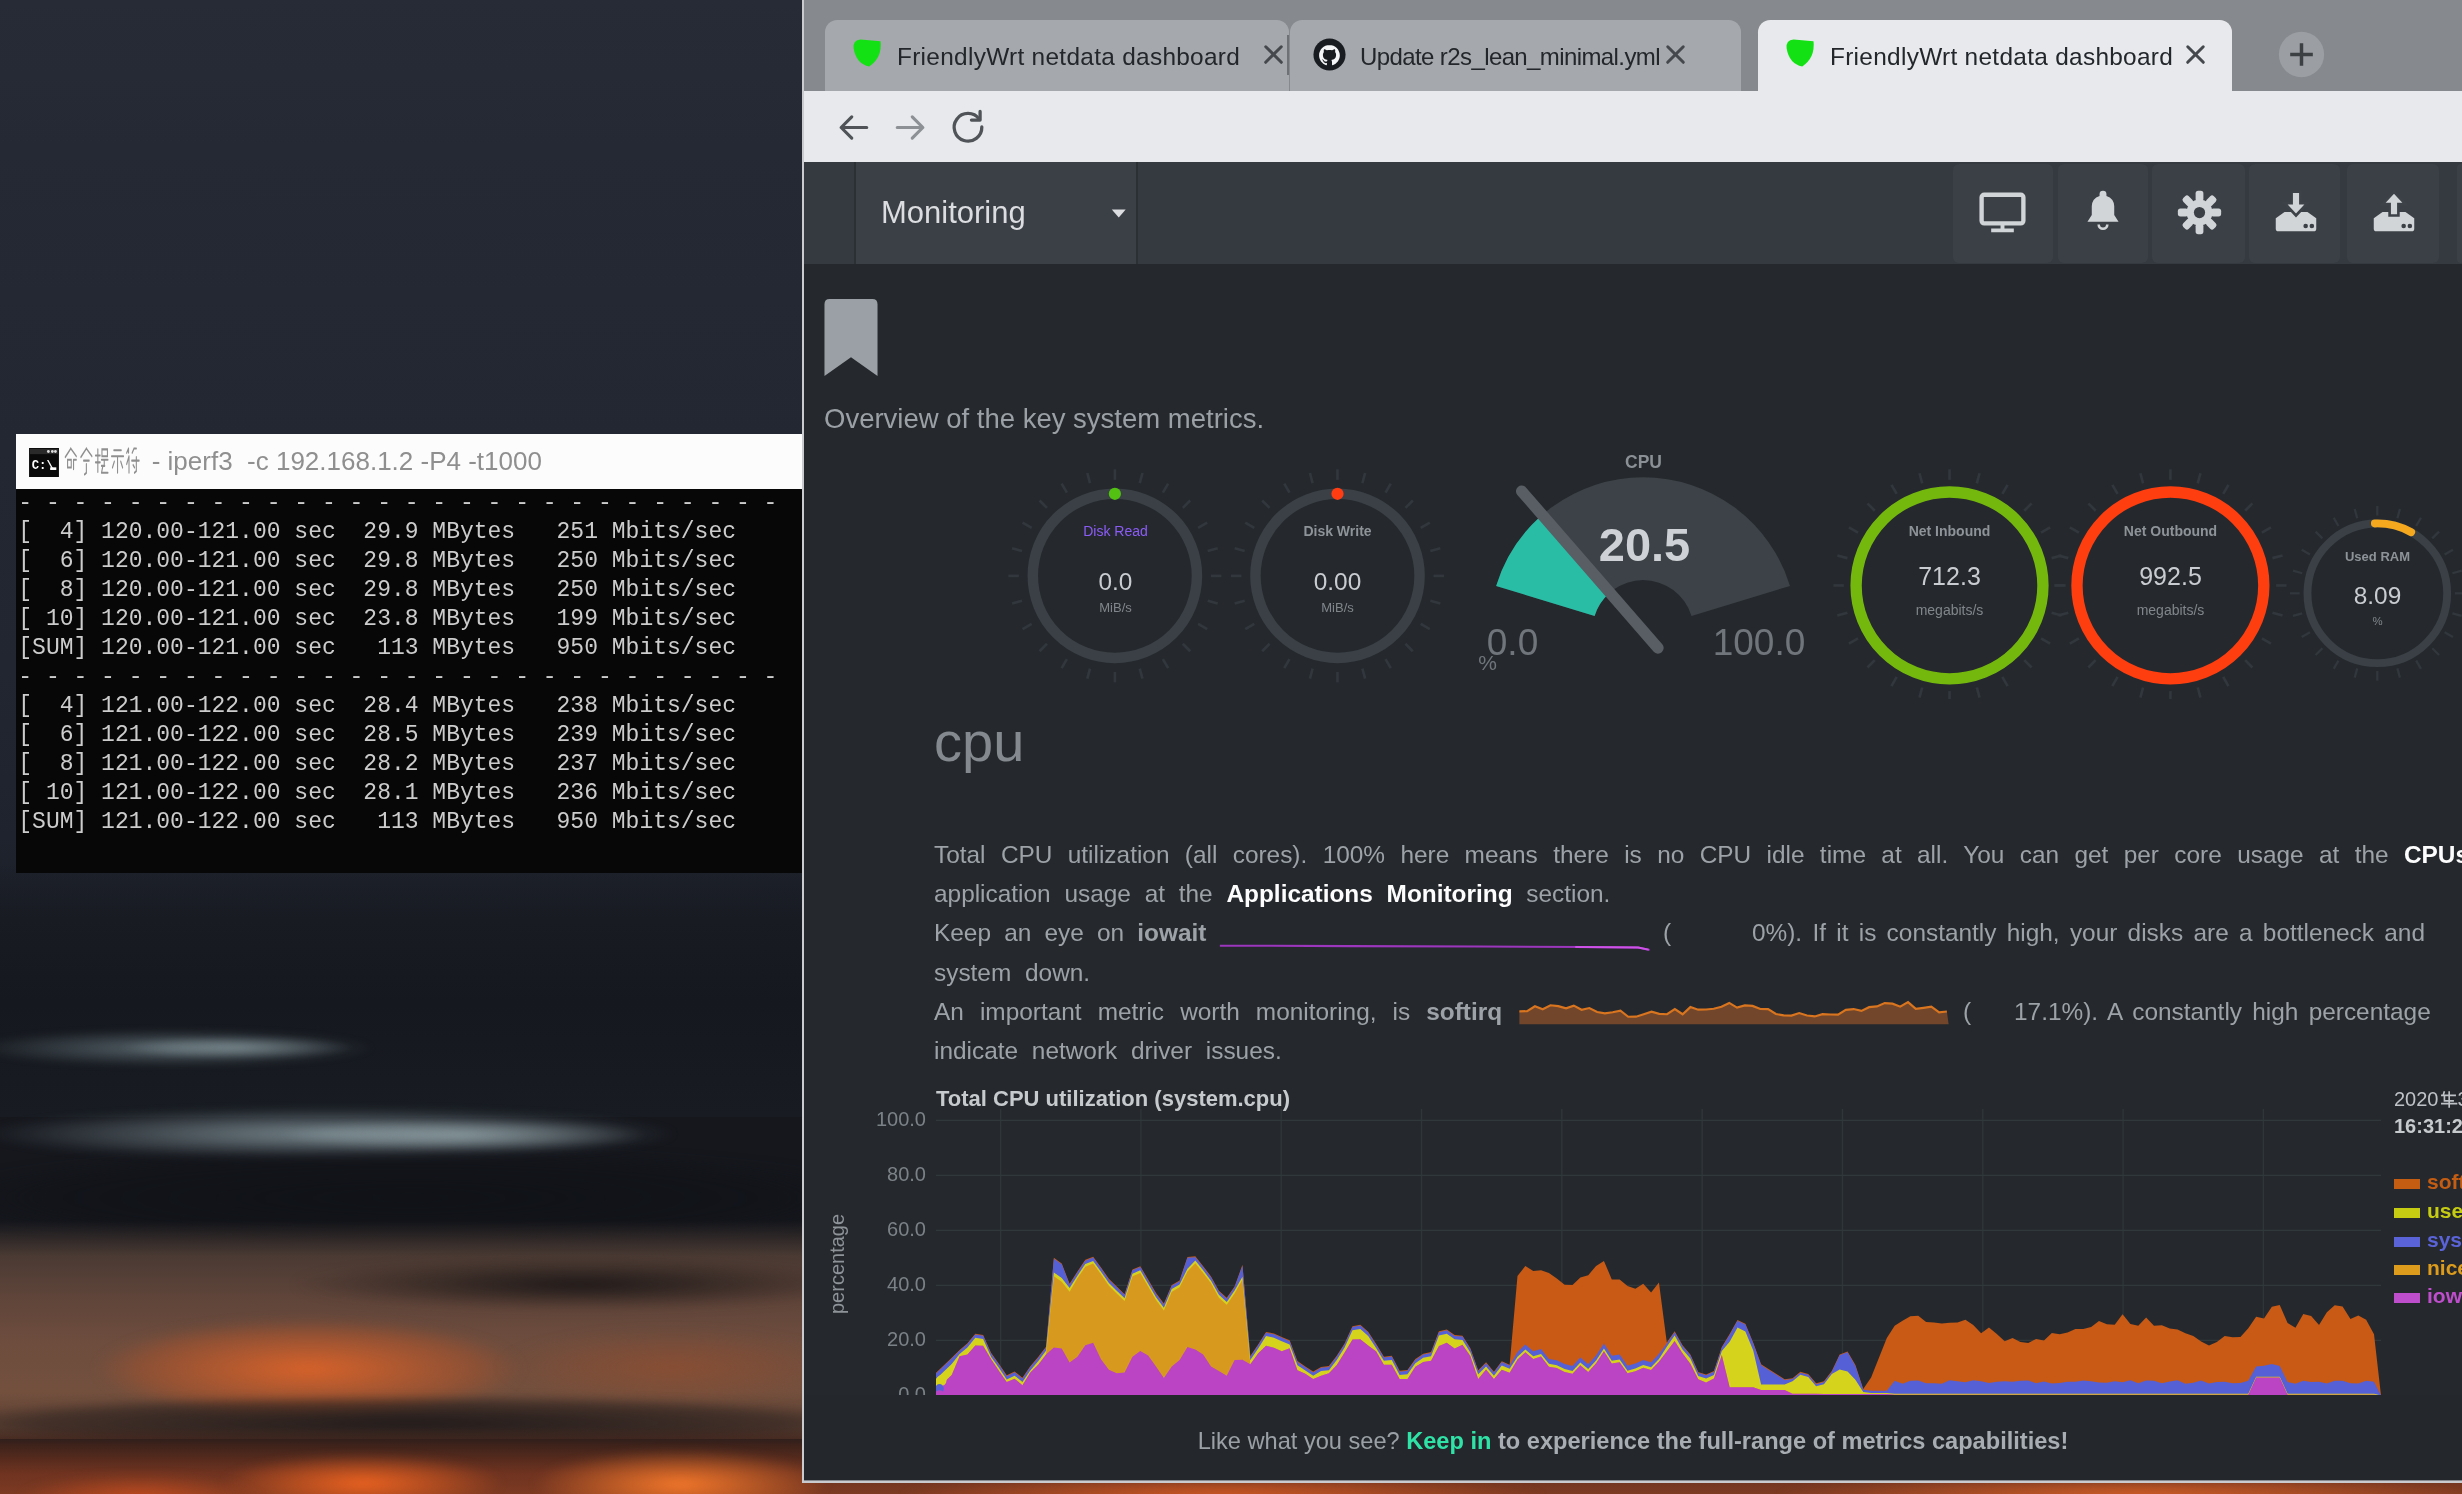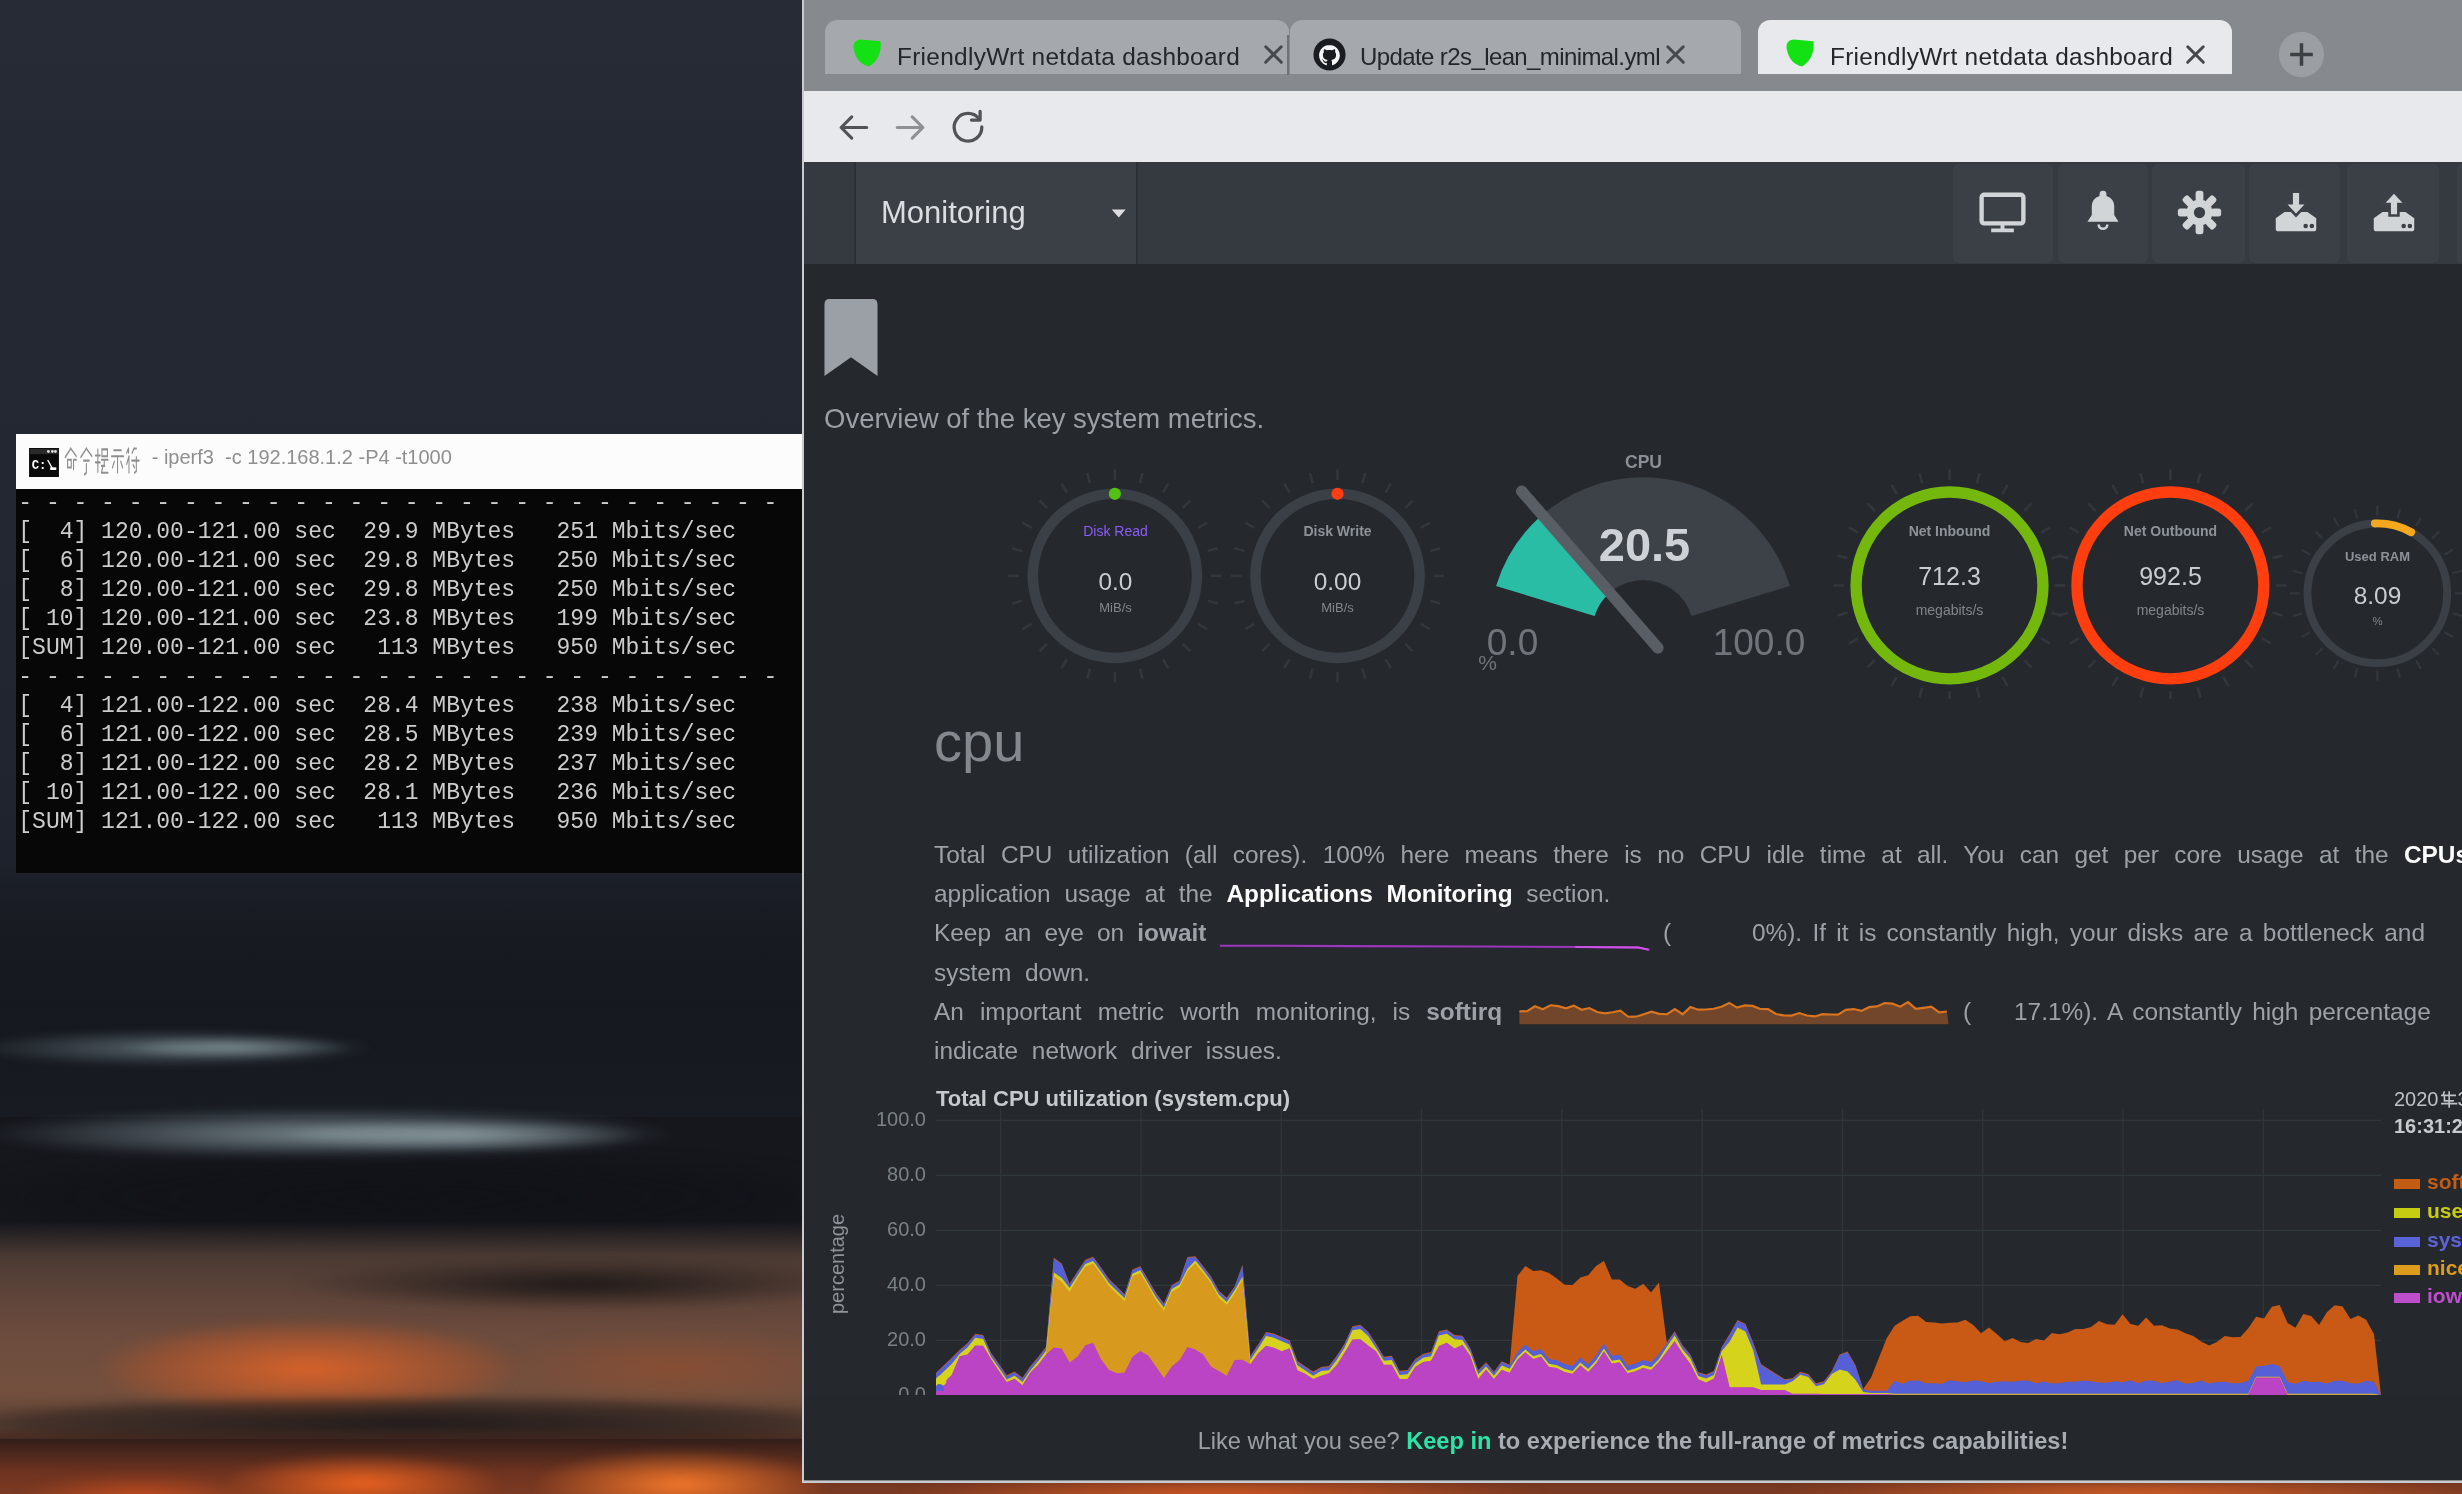--- a/index.html
+++ b/index.html
@@ -1,23 +1,23 @@
 <!DOCTYPE html>
 <html style="font-size:14px"><head><meta charset="utf-8"><style>
 *{margin:0;padding:0;box-sizing:border-box}
 html,body{width:2462px;height:1494px;overflow:hidden;background:#20242d;font-family:"Liberation Sans",sans-serif}
 .abs{position:absolute}
 .desk{position:absolute;inset:0;overflow:hidden;background:linear-gradient(180deg,#262b36 0%,#242933 10%,#232731 30%,#212630 45%,#1f232d 56%,#1b1f28 62%,#171a21 67%,#15171d 70%)}
 .term{position:absolute;left:15.7px;top:434px;width:788px;height:439px}
 .ttitle{position:absolute;left:0;top:0;right:0;height:55px;background:#fcfcfc}
 .tbody{position:absolute;left:0;top:55px;right:0;bottom:0;background:#070707}
 .tbody pre{font-family:"Liberation Mono",monospace;font-size:23px;line-height:29px;color:#cccccc;padding-left:2.6px}
-.ttext{position:absolute;left:124px;top:12.2px;font-size:20px;color:#8f8f8f;white-space:pre}
+.ttext{position:absolute;left:124px;top:12.2px;font-size:26px;color:#8f8f8f;white-space:pre}
 .browser{position:absolute;left:802px;top:0;width:1663px;height:1483px;background:#86898d;border-left:2.6px solid #c9cbce;border-bottom:2.6px solid #c9cbce}
-.tab{position:absolute;top:20px;height:54px;background:#a5a8ac;border-radius:12.2px 12.2px 0 0}
+.tab{position:absolute;top:20px;height:71px;background:#a5a8ac;border-radius:12.2px 12.2px 0 0}
 .tab.active{background:#e7e9ec}
 .tabtxt{position:absolute;top:23px;font-size:24.4px;color:#23272b;white-space:nowrap;overflow:hidden}
 .tclose{position:absolute;top:33px;width:23px;height:23px}
 .tclose:before,.tclose:after{content:"";position:absolute;left:-0.9px;top:9.6px;width:25px;height:3.1px;background:#45494d;border-radius:1.7px}
 .tclose:before{transform:rotate(45deg)}.tclose:after{transform:rotate(-45deg)}
 .toolbar{position:absolute;left:0;top:91px;width:1661px;height:72px;background:#e7e9ec}
 .pill{position:absolute;left:207px;top:7px;width:1449px;height:56px;background:#fdfdfe;border-radius:28px}
 .page{position:absolute;left:0;top:162px;width:1661px;height:1233px;background:#25292e}
 .nav{position:absolute;left:0;top:0;width:1661px;height:102px;background:#353a40}
 .navcell{position:absolute;top:1.7px;height:99px;background:#3b4046;border-radius:6.1px}

